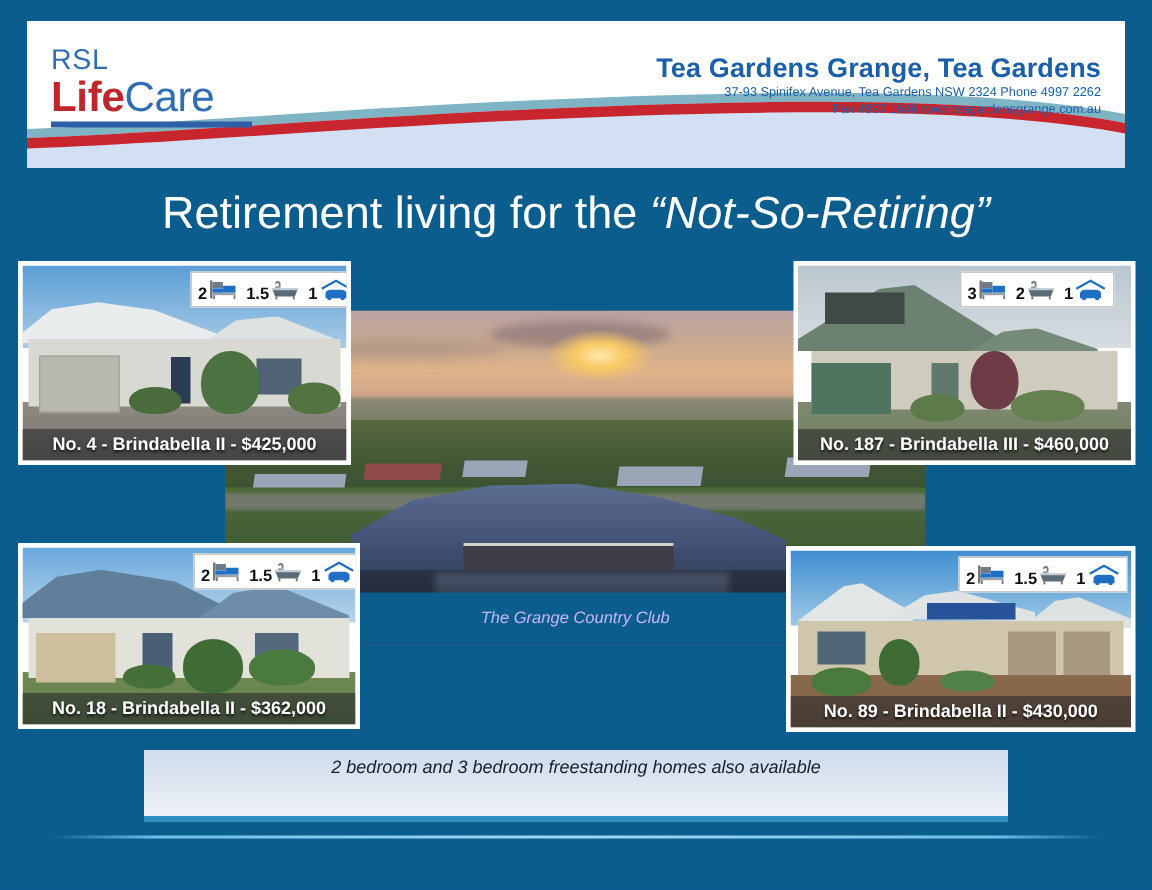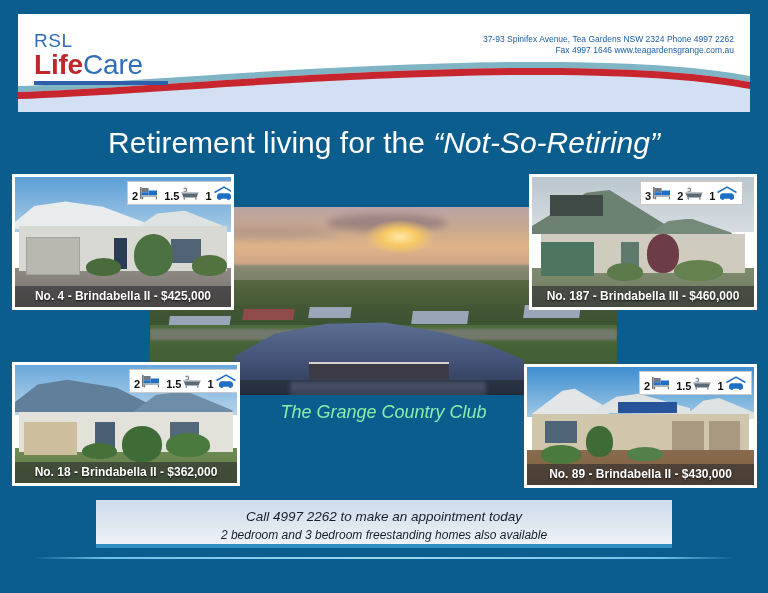--- a/index.html
+++ b/index.html
@@ -186,23 +186,23 @@
     width: 42%; height: 12%;
     background: linear-gradient(to bottom, rgba(120,130,160,.45), rgba(40,50,70,0));
     filter: blur(2px);
   }
   #hero-caption {
     position: absolute;
     left: 0; bottom: 0;
     width: 100%;
     height: 34px;
     background: #0b5d8e;
-    color: #86efac;
+    color: #c4b5fd;
     font-style: italic;
-    font-size: 18px;
+    font-size: 11px;
     line-height: 34px;
     text-align: center;
   }
 
   
   .card {
     position: absolute;
     background: #ffffff;
     padding: 3px;
     box-sizing: border-box;
@@ -312,20 +312,21 @@
       <path d="M0,36 C120,32 300,14 500,12 C620,11 690,18 732,26 L732,33 C690,25 620,18 500,19 C300,21 120,39 0,43 Z" fill="#c8262f"></path>
     </svg>
 
     <div id="logo">
       <div class="logo-line1">RSL</div>
       <div class="logo-line2"><span class="logo-life">Life</span><span class="logo-care">Care</span></div>
       <div id="logo-underline"></div>
     </div>
 
     <div id="header-text">
+      <div id="hdr-title">Tea Gardens Grange, Tea Gardens</div>
       <div class="hdr-sub">37-93 Spinifex Avenue, Tea Gardens NSW 2324 Phone 4997 2262</div>
       <div class="hdr-sub">Fax 4997 1646 www.teagardensgrange.com.au</div>
     </div>
   </div>
 
   <div id="headline"><span>Retirement living for the </span><span class="quoted">“Not-So-Retiring”</span></div>
 
   <div id="hero">
     <div id="hero-sky"></div>
     <div id="hero-cloud-b"></div>
@@ -555,19 +556,18 @@
             <circle cx="6.6" cy="12.6" r="1.5" fill="#1f6fc4"></circle>
             <circle cx="15.4" cy="12.6" r="1.5" fill="#1f6fc4"></circle>
           </svg>
         </div>
       </div>
       <div class="card-caption">No. 89 - Brindabella II - $430,000</div>
     </div>
   </div>
 
   <div id="cta">
-    <div id="cta-line1">Call 4997 2262 to make an appointment today</div>
     <div id="cta-line2">2 bedroom and 3 bedroom freestanding homes also available</div>
   </div>
 
   <div id="bottom-rule"></div>
 
 </div>
 
 </body></html>

